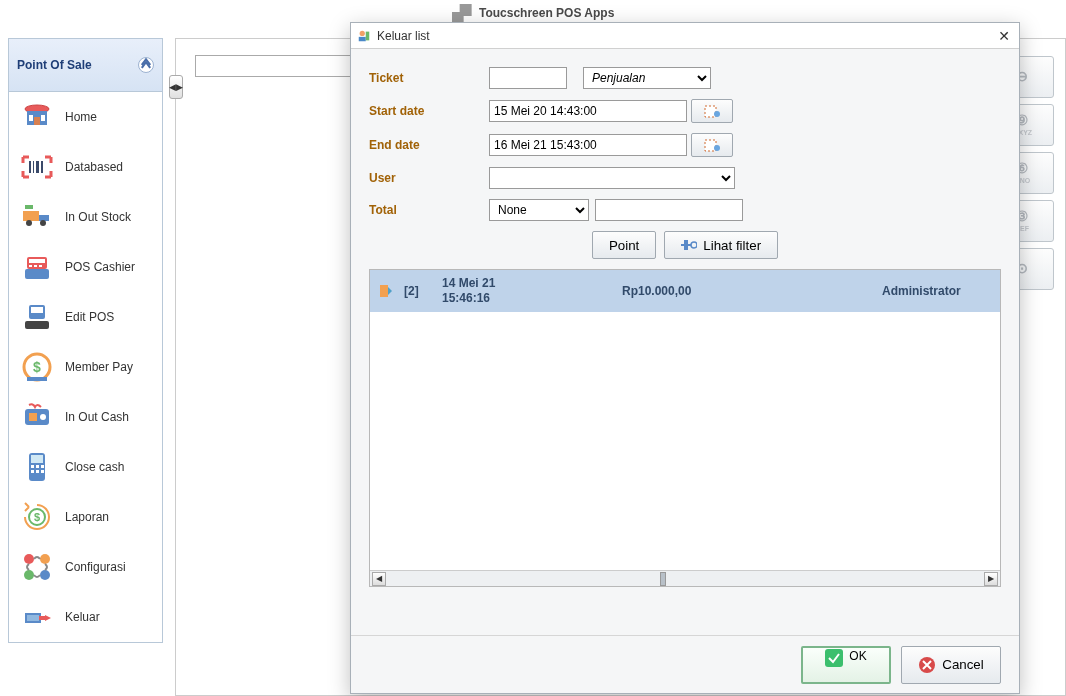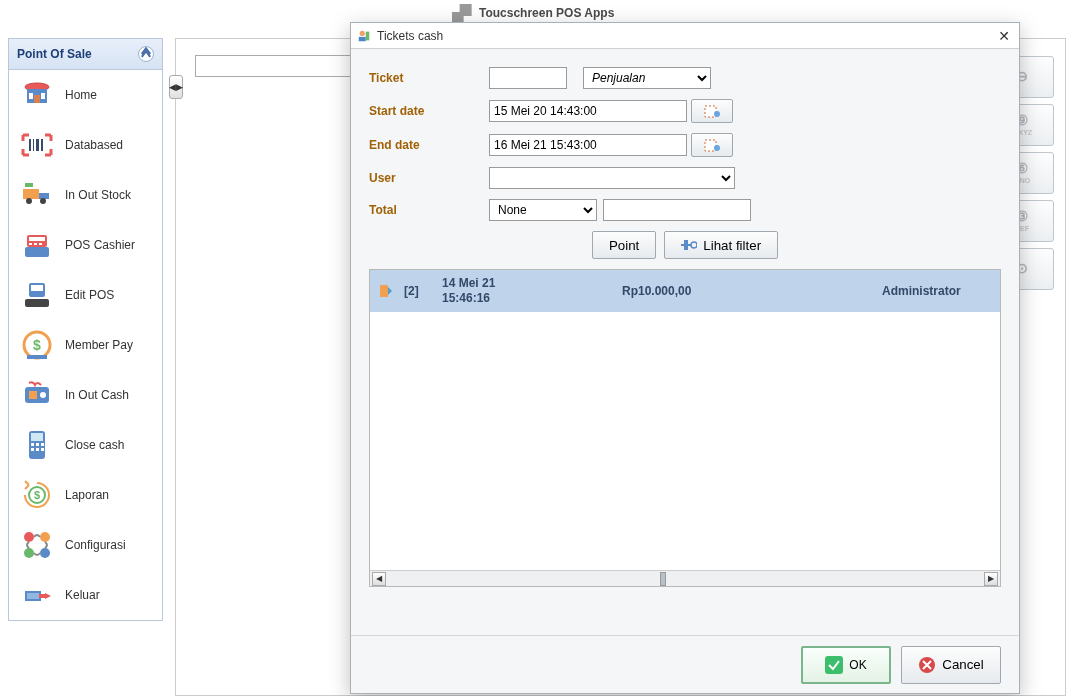--- a/index.html
+++ b/index.html
@@ -37,21 +37,21 @@
     position: absolute;
     left: 8px;
     top: 38px;
     width: 155px;
     border: 1px solid #b8c8d8;
     background: #fff;
   }
   .sidebar-header {
     background: linear-gradient(#e8effa,#d6e3f4);
     border-bottom: 1px solid #b8c8d8;
-    padding: 7px 8px;
+    padding: 18px 8px;
     display: flex;
     align-items: center;
     justify-content: space-between;
     font-weight: bold;
     color: #1e3e77;
   }
   .sidebar-header .chev {
     width: 16px; height: 16px;
     border: 1px solid #9db3d1;
     border-radius: 50%;
@@ -158,21 +158,21 @@
   .txt, .sel {
     border: 1px solid #9a9a9a;
     background: #fff;
     height: 22px;
     padding: 2px 4px;
     font-size: 12px;
   }
   .sm-txt { width: 78px; }
   .md-txt { width: 198px; }
   .wide-sel { width: 246px; }
-  .total-sel { width: 108px; }
+  .total-sel { width: 100px; }
   .total-txt { width: 148px; margin-left: 6px; }
   .type-sel { width: 128px; margin-left: 16px; font-style: italic; }
   .icon-btn {
     width: 42px; height: 24px;
     border: 1px solid #a0a8b0;
     background: linear-gradient(#fdfdfd,#e6eaee);
     margin-left: 4px;
     border-radius: 2px;
     cursor: pointer;
     display: inline-flex; align-items: center; justify-content: center;
@@ -249,21 +249,21 @@
     align-items: center;
     gap: 10px;
     padding: 0 18px;
   }
   .primary-btn {
     height: 38px; width: 90px;
     border: 2px solid #7bb58b;
     background: linear-gradient(#fafffb,#e4f2e6);
     border-radius: 2px;
     cursor: pointer;
-    display: flex; align-items: center; justify-content: center; gap: 6px;
+    display: flex; align-items: flex-start; justify-content: center; gap: 6px;
     font-size: 12px;
   }
   .cancel-btn {
     height: 38px; width: 100px;
     border: 1px solid #a0a8b0;
     background: linear-gradient(#fdfdfd,#e6eaee);
     border-radius: 2px;
     cursor: pointer;
     display: flex; align-items: center; justify-content: center; gap: 6px;
   }
@@ -511,21 +511,21 @@
 <div class="dialog">
   <div class="dialog-titlebar">
     <div class="dt-left">
       <span class="dt-icon">
         <svg viewBox="0 0 16 16">
             <circle cx="6" cy="5" r="3" fill="#f0a068"></circle>
             <rect x="2" y="9" width="8" height="5" fill="#4a88c8"></rect>
             <rect x="10" y="3" width="4" height="10" fill="#6ab86a"></rect>
           </svg>
       </span>
-      <span>Tickets cash</span>
+      <span>Keluar list</span>
     </div>
     <span class="dialog-close">✕</span>
   </div>
 
   <div class="dialog-body">
     <div class="form-row">
       <span class="lbl">Ticket</span>
       <input class="txt sm-txt" value="" style="">
       <select class="sel type-sel">
         <option>Penjualan</option>

